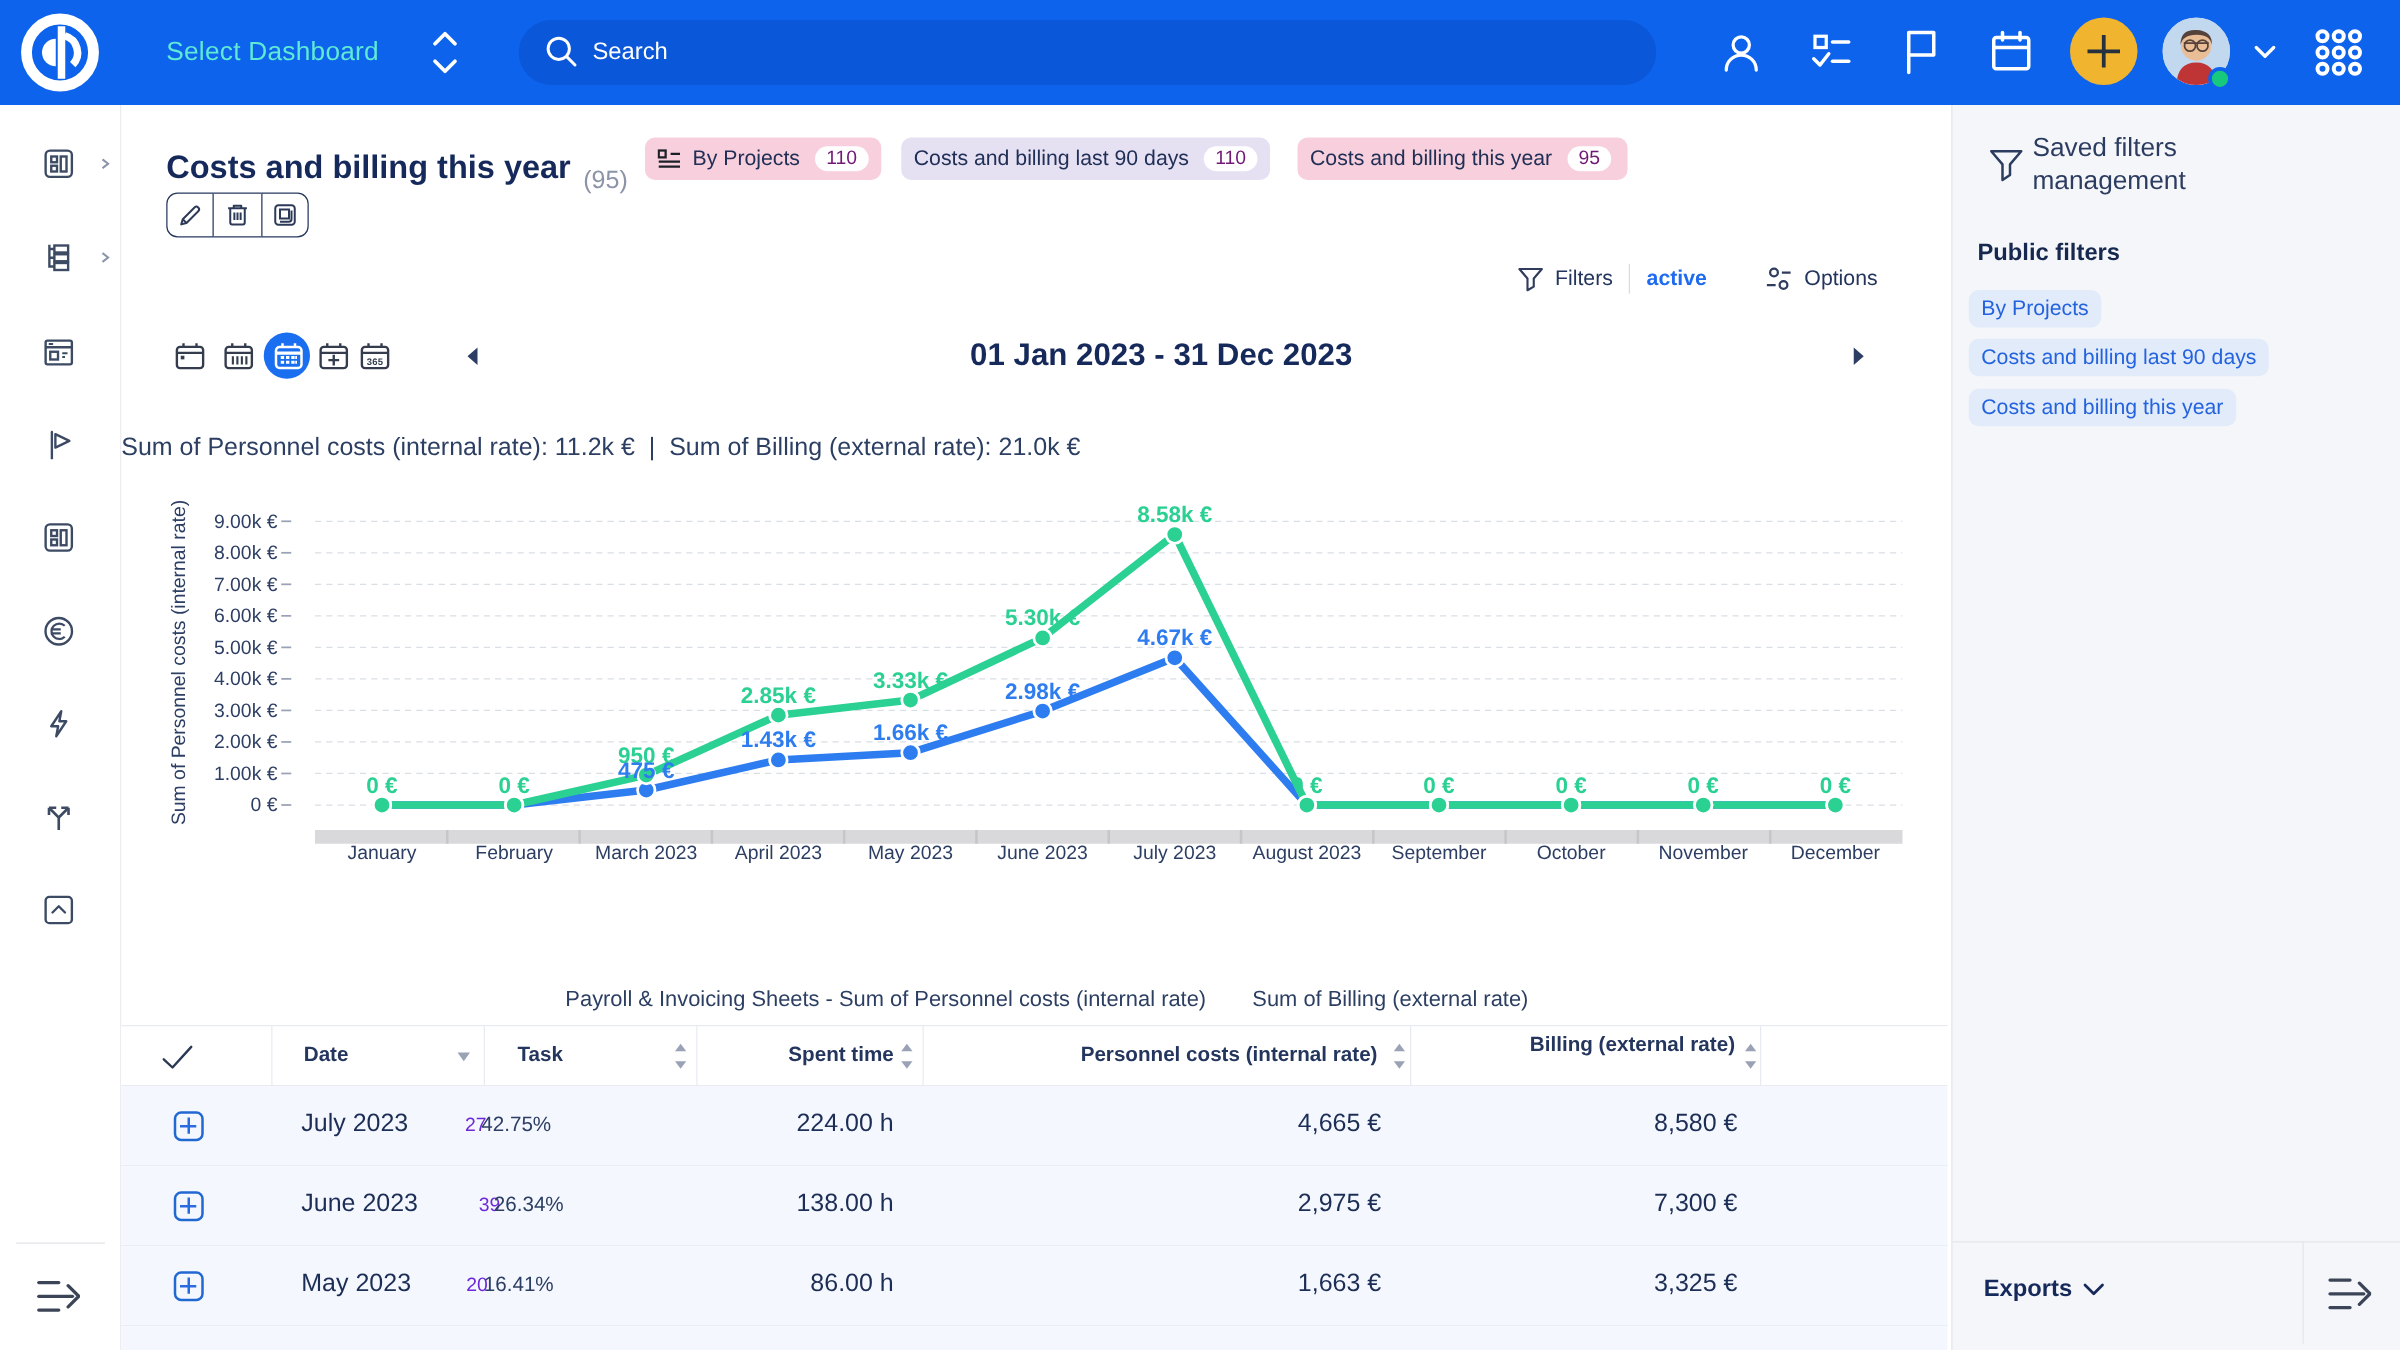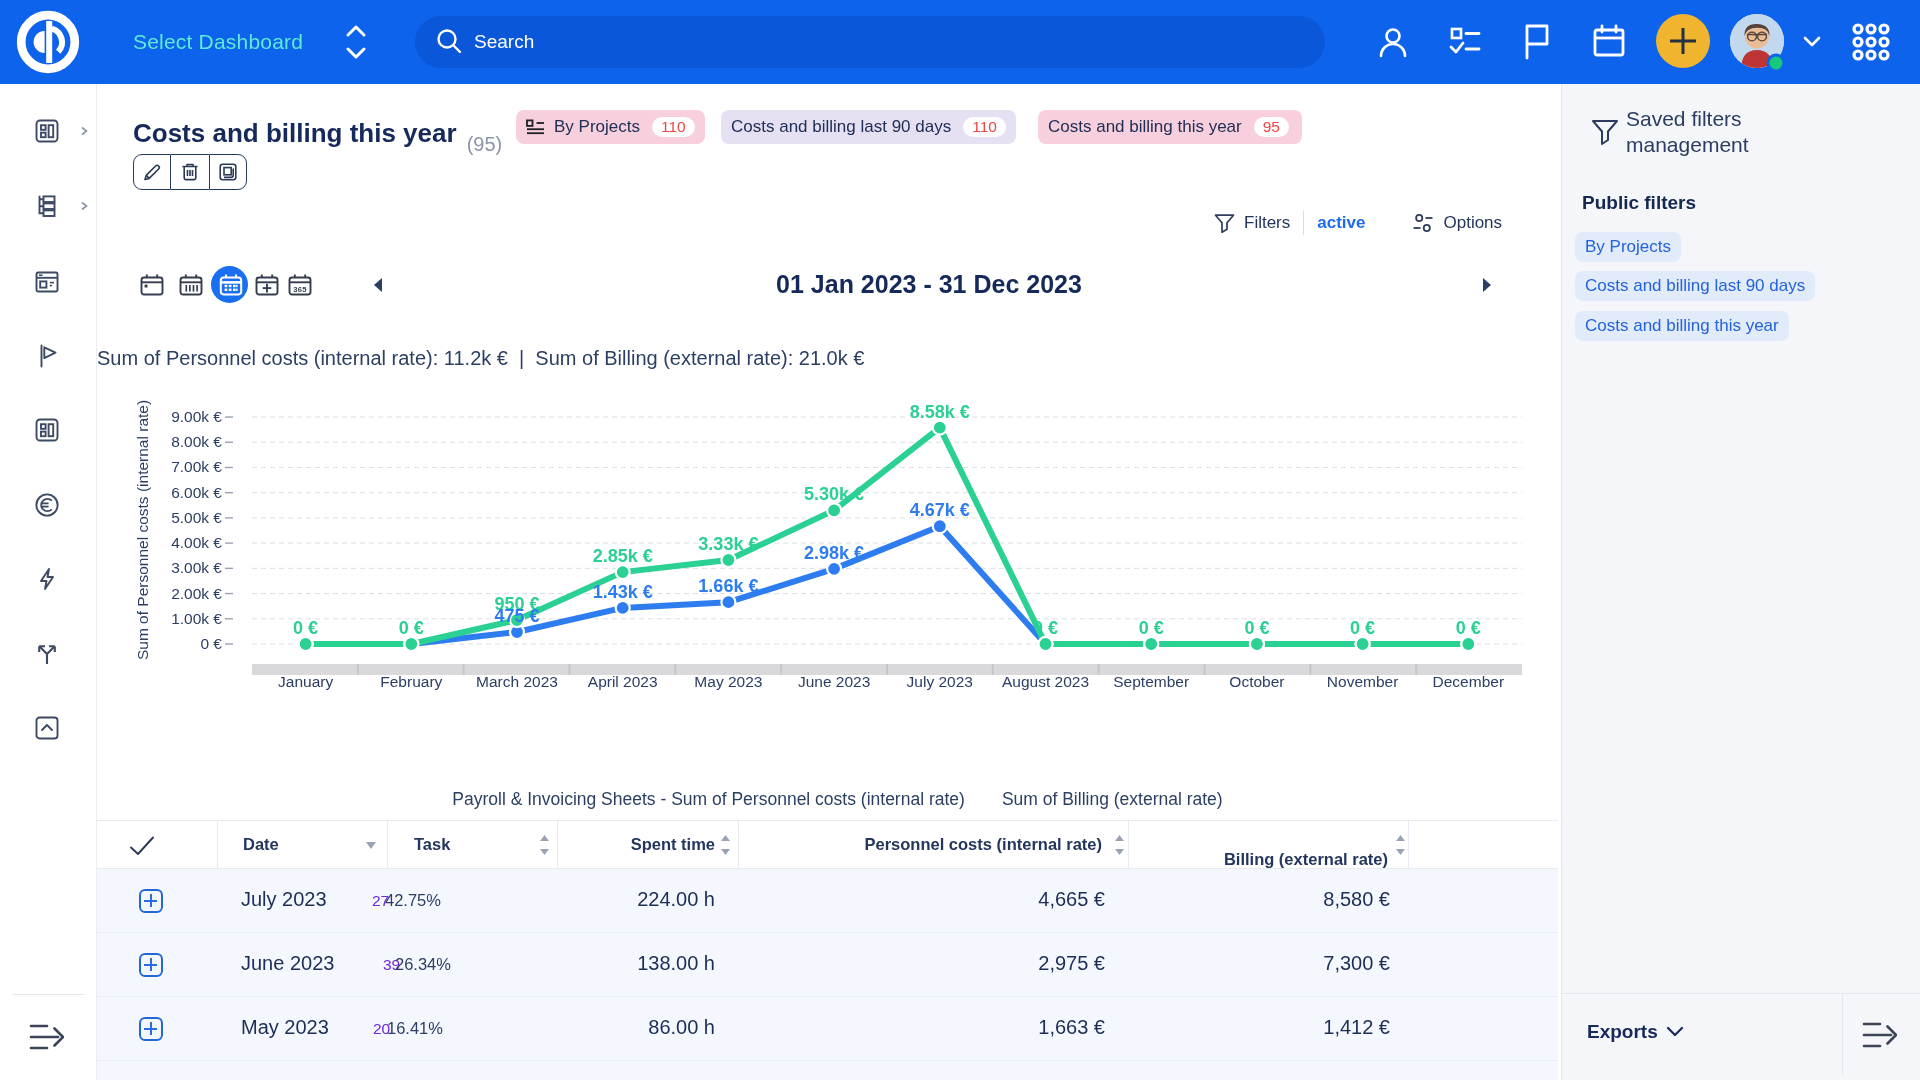--- a/index.html
+++ b/index.html
@@ -28,21 +28,21 @@
 .flink { position:absolute; left:13px; height:30px; border-radius:8px; background:#e2ebfa; color:#2463de; font-size:17px; display:flex; align-items:center; padding:0 10px; }
 #exportbar { position:absolute; left:0px; top:909px; width:359px; height:82px; border-top:1px solid #e3e6eb; }
 #exportdiv { position:absolute; left:280px; top:909px; width:1px; height:82px; background:#e3e6eb; }
 #exports { position:absolute; left:25px; top:937px; font-size:19px; font-weight:700; color:#16295b; display:flex; align-items:center; gap:8px; }
 
 
 #h1row { position:absolute; left:133px; top:110px; display:flex; align-items:center; }
 #h1row .t { font-size:26px; font-weight:700; color:#16295b; }
 #h1row .c { font-size:20px; color:#8b94a8; margin-left:10px;margin-top:23px; }
 .chip { position:absolute; top:110px; height:34px; border-radius:8px; display:flex; align-items:center; font-size:17px; color:#202f55; padding:0 10px; }
-.chip .pill { background:#fff; border-radius:10px; font-size:15.5px; padding:1px 9px; margin-left:12px; color:#ef4444; }
+.chip .pill { background:#fff; border-radius:10px; font-size:15.5px; padding:1px 9px; margin-left:12px; color:#701a75; }
 #btngroup { position:absolute; left:133px; top:154px; display:flex; }
 #btngroup .b { width:38px; height:36px; border:1.6px solid #273a5e; display:flex; align-items:center; justify-content:center; }
 #btngroup .b:nth-child(1){ border-radius:9px 0 0 9px; }
 #btngroup .b:nth-child(2){ border-left:none; border-right:none; border-radius:0; }
 #btngroup .b:nth-child(3){ border-radius:0 9px 9px 0; border-left:1.6px solid #273a5e; }
 #filtersrow { position:absolute; left:1213px; top:209px; height:28px; display:flex; align-items:center; font-size:17px; color:#23355c; }
 #filtersrow .active { color:#1f6bf0; font-weight:700; }
 #filtersrow .div { width:1px; height:24px; background:#d7dce4; margin:0 13px; }
 
 
@@ -467,21 +467,21 @@
       <span class="abs" style="right:843px;top:14px">Spent time</span>
       <svg class="abs" style="left:622px;top:11px" width="13" height="26" viewBox="0 0 13 26">
           <path d="M2 9 L6.5 3 L11 9 Z" fill="#9aa3b5"></path>
           <path d="M2 17 L6.5 23 L11 17 Z" fill="#9aa3b5"></path>
         </svg>
       <span class="abs" style="right:456px;top:14px">Personnel costs (internal rate)</span>
       <svg class="abs" style="left:1016px;top:11px" width="13" height="26" viewBox="0 0 13 26">
           <path d="M2 9 L6.5 3 L11 9 Z" fill="#9aa3b5"></path>
           <path d="M2 17 L6.5 23 L11 17 Z" fill="#9aa3b5"></path>
         </svg>
-      <span class="abs" style="right:170px;top:29px">Billing (external rate)</span>
+      <span class="abs" style="right:170px;top:6px">Billing (external rate)</span>
       <svg class="abs" style="left:1297px;top:11px" width="13" height="26" viewBox="0 0 13 26">
           <path d="M2 9 L6.5 3 L11 9 Z" fill="#9aa3b5"></path>
           <path d="M2 17 L6.5 23 L11 17 Z" fill="#9aa3b5"></path>
         </svg>
       <div class="vline" style="left:120px"></div>
       <div class="vline" style="left:290px"></div>
       <div class="vline" style="left:460px"></div>
       <div class="vline" style="left:641px"></div>
       <div class="vline" style="left:1031px"></div>
       <div class="vline" style="left:1311px"></div>
@@ -504,21 +504,21 @@
       <span class="pcost">2,975 €</span>
       <span class="bill">7,300 €</span>
     </div>
     <div class="trow">
       <div class="plusbox"></div>
       <span class="date1">May 2023</span>
       <span class="datenum" style="left:256px">20</span>
       <span class="datepct" style="left:290px">16.41%</span>
       <span class="spent">86.00 h</span>
       <span class="pcost">1,663 €</span>
-      <span class="bill">1,412 €</span>
+      <span class="bill">3,325 €</span>
     </div>
     <div class="trow" style="height:19px;border-bottom:none"></div>
   </div>
 
   <div id="rpanel">
     <svg class="abs" style="left:28px;top:33px" width="30" height="30" viewBox="0 0 30 30" fill="none" stroke="#2c3c60" stroke-width="2">
       <path d="M3 4 L27 4 L18 14.5 L18 23 L12 27 L12 14.5 Z" stroke-linejoin="round"></path>
     </svg>
     <div id="sfm-title">Saved filters management</div>
     <div id="pubfilters">Public filters</div>

